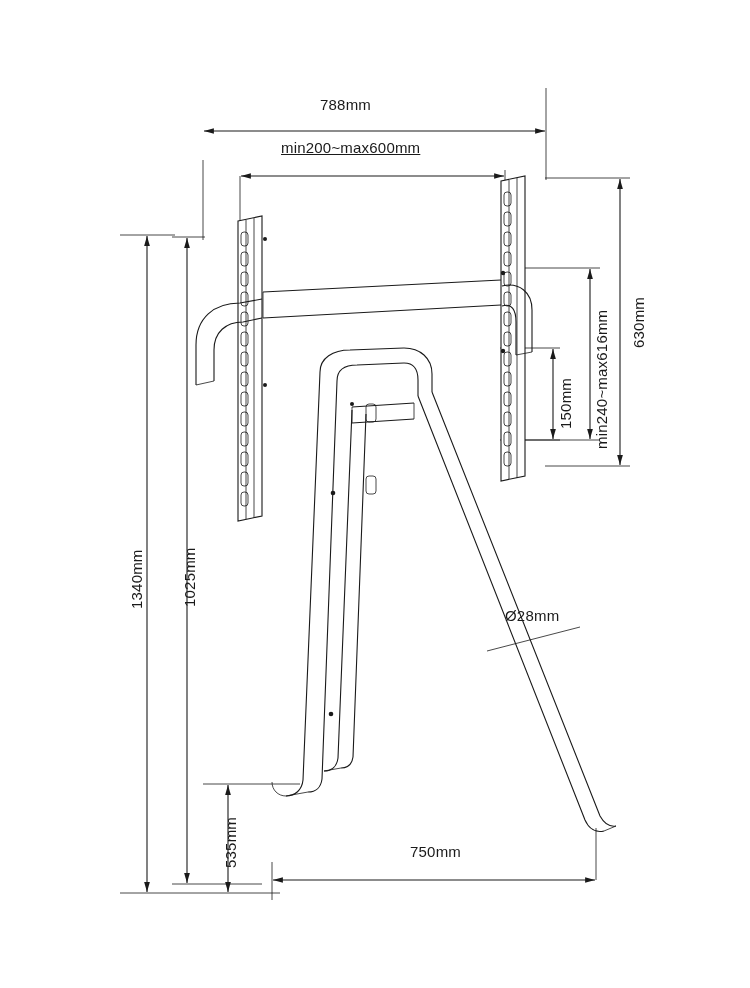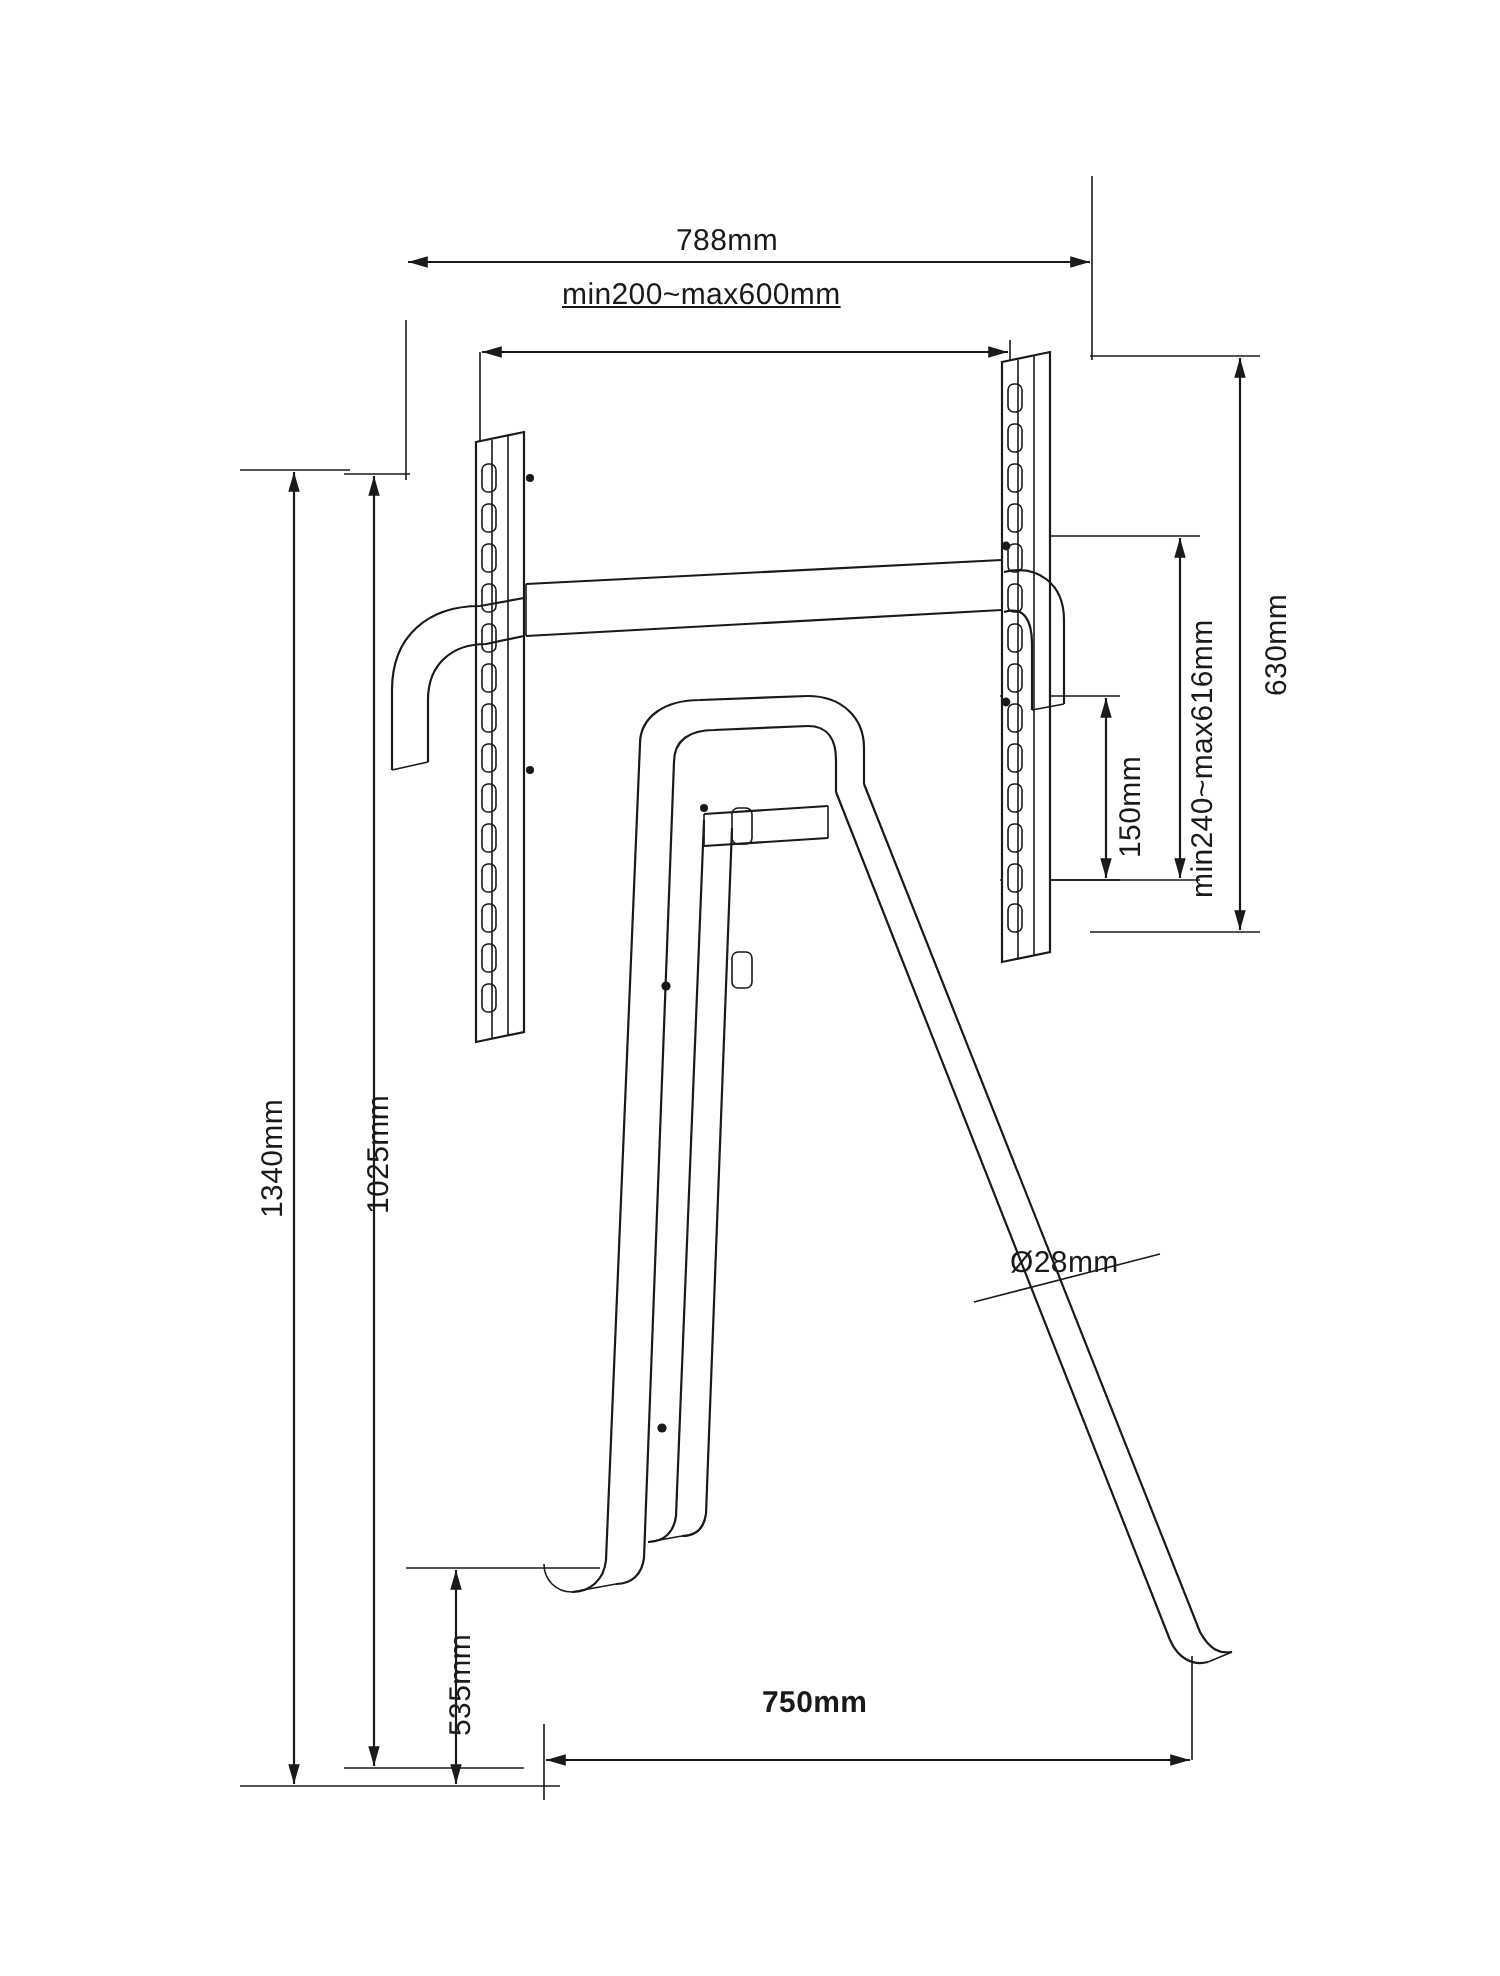--- a/index.html
+++ b/index.html
@@ -212,33 +212,33 @@
         <circle cx="352" cy="404" r="2"></circle>
         <circle cx="503" cy="273" r="2.2"></circle>
         <circle cx="503" cy="351" r="2.2"></circle>
         <circle cx="265" cy="239" r="2"></circle>
         <circle cx="265" cy="385" r="2"></circle>
       </g>
 
     </g>
   </svg>
 
-  <div class="dim-label" style="left:338px; top:96px;margin-top:16px;">788mm</div>
+  <div class="dim-label" style="left:320px; top:96px;">788mm</div>
 
   <div class="dim-label" style="left:281px; top:139px;text-decoration:underline;">min200~max600mm</div>
 
   <div class="dim-label vert" style="left:128px; top:609px;">1340mm</div>
 
   <div class="dim-label vert" style="left:181px; top:607px;">1025mm</div>
 
   <div class="dim-label vert" style="left:222px; top:868px;">535mm</div>
 
   <div class="dim-label vert" style="left:630px; top:348px;">630mm</div>
 
   <div class="dim-label vert" style="left:593px; top:449px;">min240~max616mm</div>
 
   <div class="dim-label vert" style="left:557px; top:429px;">150mm</div>
 
-  <div class="dim-label" style="left:381px; top:843px;font-weight:bold;">750mm</div>
-
-  <div class="dim-label" style="left:505px; top:623px;">Ø28mm</div>
+  <div class="dim-label" style="left:410px; top:843px;">750mm</div>
+
+  <div class="dim-label" style="left:505px; top:607px;">Ø28mm</div>
 
 </div>
 
 </body></html>

